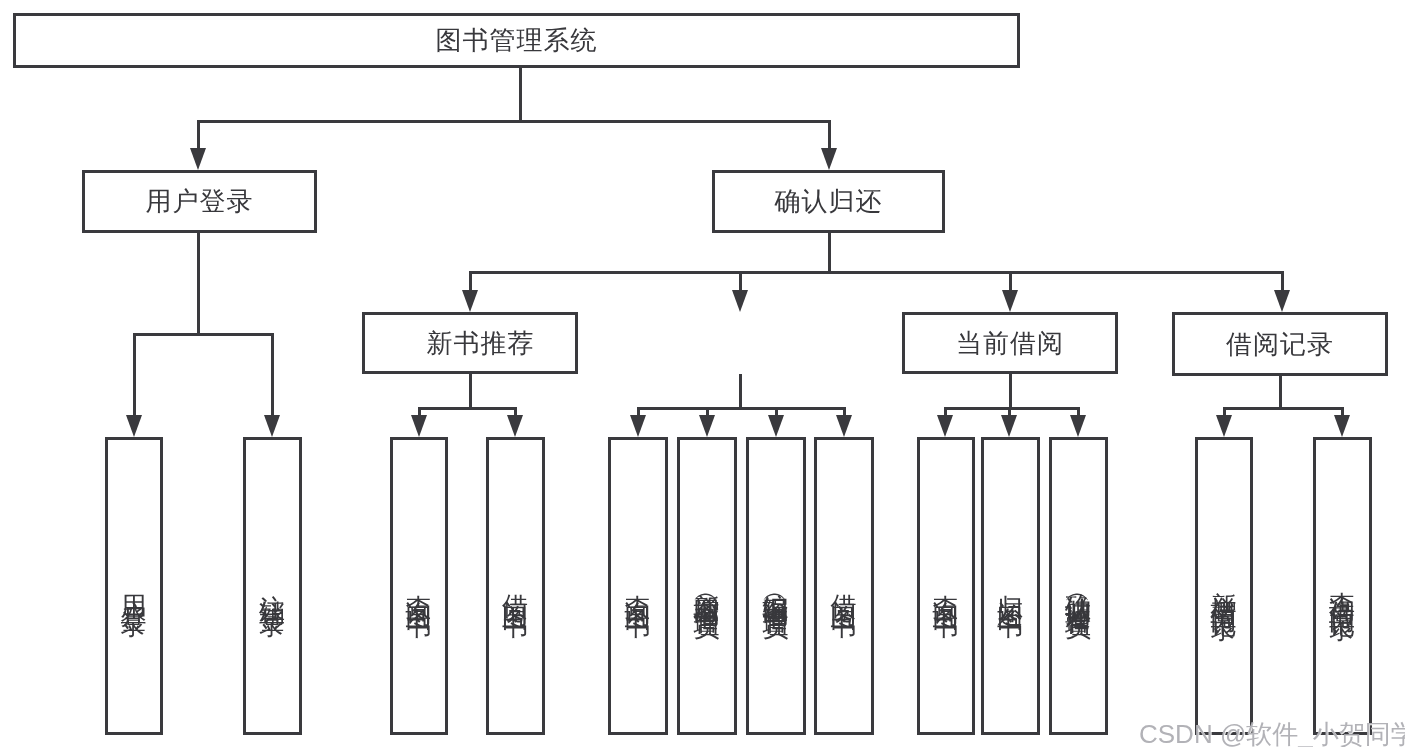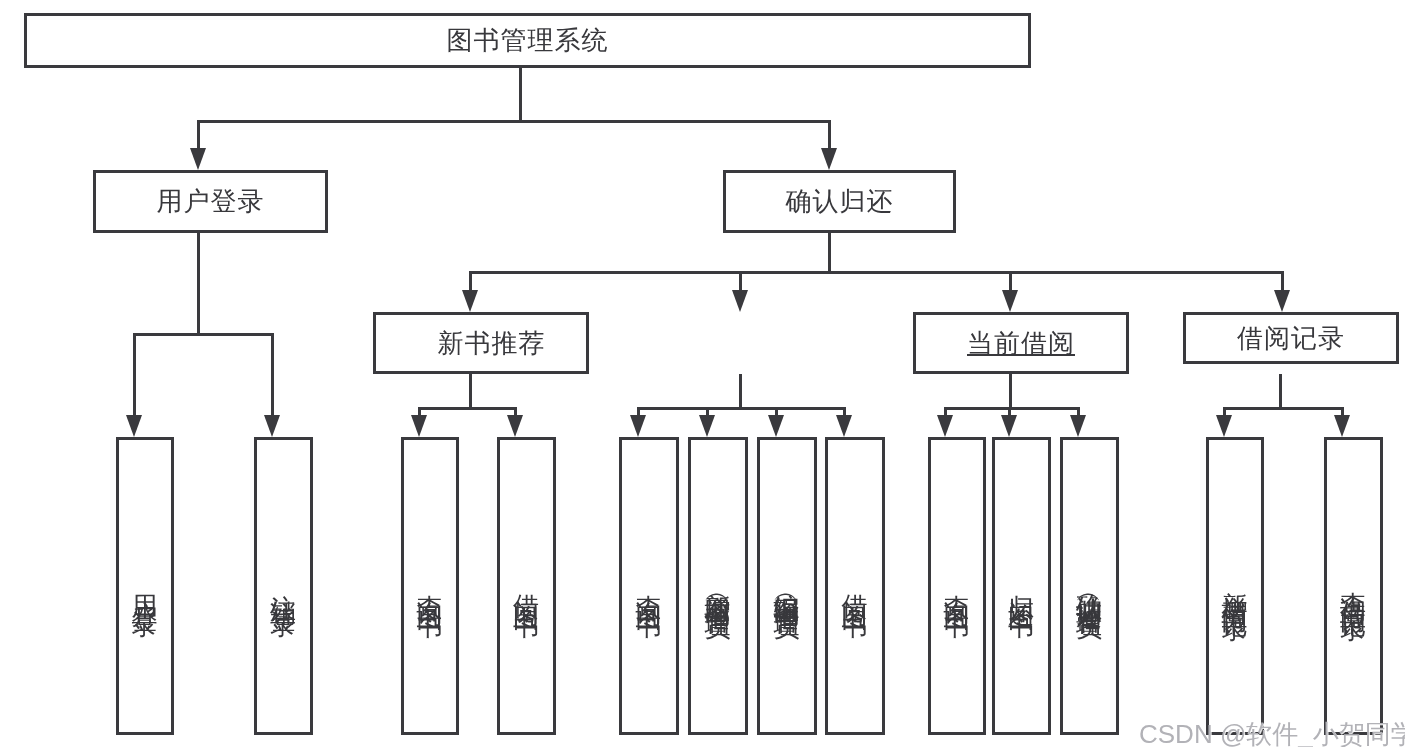--- a/index.html
+++ b/index.html
@@ -21,21 +21,20 @@
   }
   .node {
     position: absolute;
     box-sizing: border-box;
     border: 3px solid #3a3a3e;
     background: #ffffff;
     display: flex;
     align-items: center;
     justify-content: center;
     color: #38383c;
-    margin-left: 11px;
   }
   .hbox {
     font-size: 26px;
     letter-spacing: 1px;
     white-space: nowrap;
   }
   .vbox {
     writing-mode: vertical-lr;
     text-orientation: mixed;
     font-size: 26px;
@@ -127,22 +126,22 @@
       <path d="M1334 415 L1350 415 L1342 437 Z"></path>
     </g>
   </svg>
 
   <div class="node hbox" style="left:13px; top:13px; width:1007px; height:55px;">图书管理系统</div>
 
   <div class="node hbox" style="left:82px; top:170px; width:235px; height:63px;">用户登录</div>
   <div class="node hbox" style="left:712px; top:170px; width:233px; height:63px;">确认归还</div>
 
   <div class="node hbox" style="left:362px; top:312px; width:216px; height:62px;padding-left:21px;">新书推荐</div>
-  <div class="node hbox" style="left:902px; top:312px; width:216px; height:62px;text-decoration:underline;">当前借阅</div>
-  <div class="node hbox" style="left:1172px; top:312px; width:216px; height:52px;">借阅记录</div>
+  <div class="node hbox" style="left:902px; top:312px; width:216px; height:62px;">当前借阅</div>
+  <div class="node hbox" style="left:1172px; top:312px; width:216px; height:64px;">借阅记录</div>
 
   <div class="node vbox loose" style="left:105px; top:437px; width:58px; height:298px;">用户登录</div>
   <div class="node vbox loose" style="left:243px; top:437px; width:59px; height:298px;">注销登录</div>
 
   <div class="node vbox loose" style="left:390px; top:437px; width:58px; height:298px;">查询图书</div>
   <div class="node vbox loose" style="left:486px; top:437px; width:59px; height:298px;">借阅图书</div>
 
   <div class="node vbox loose" style="left:608px; top:437px; width:60px; height:298px;">查询图书</div>
   <div class="node vbox tight" style="left:677px; top:437px; width:60px; height:298px;">新增图书（管理员）</div>
   <div class="node vbox tight" style="left:746px; top:437px; width:60px; height:298px;">编辑图书（管理员）</div>

